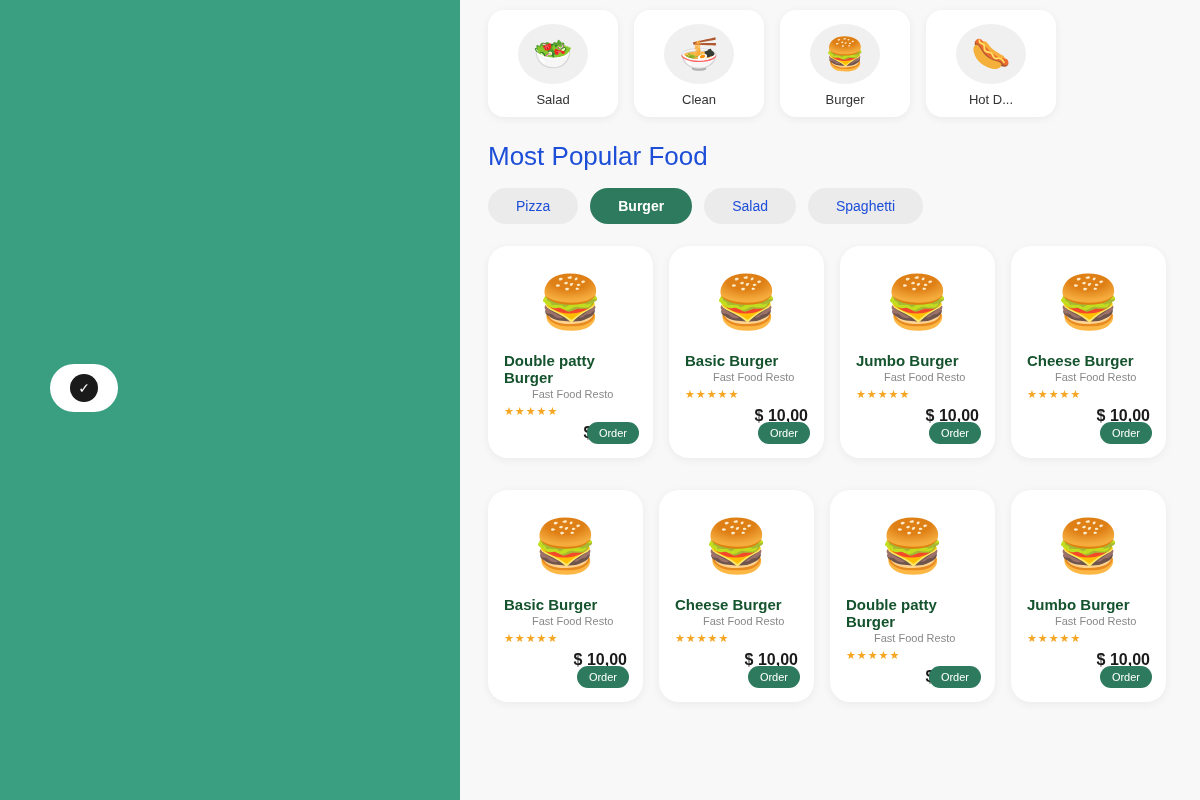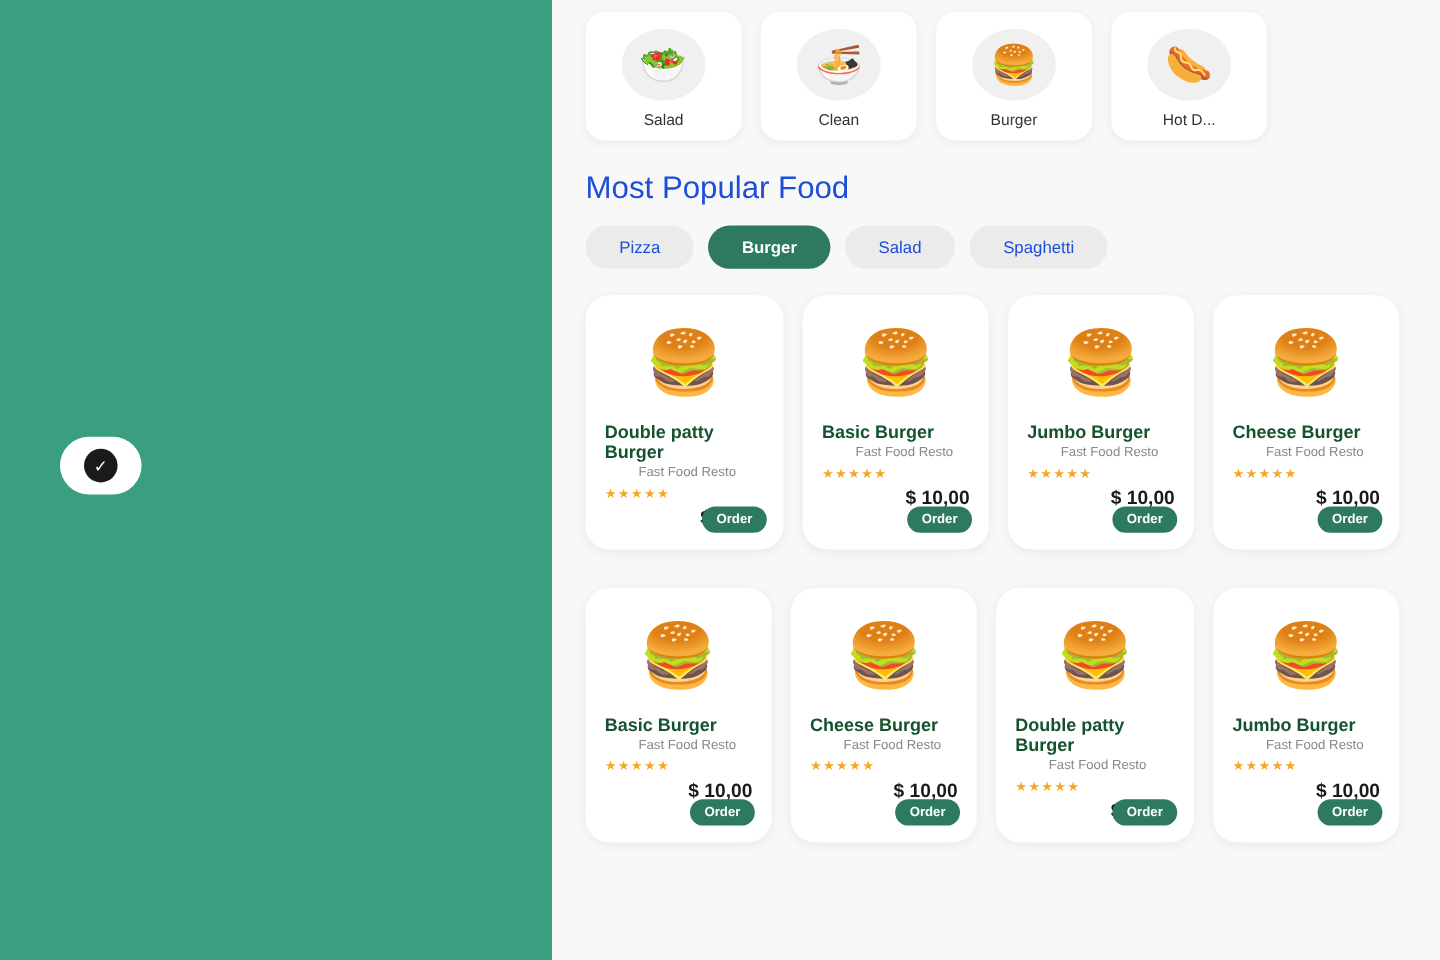--- a/index.html
+++ b/index.html
@@ -209,21 +209,21 @@
       position: absolute;
       bottom: 14px;
       right: 14px;
       background: #2d7a5f;
       color: white;
       border: none;
       border-radius: 12px;
       padding: 5px 12px;
       font-size: 11px;
       cursor: pointer;
-      font-weight: 700;
+      font-weight: 400;
     }
 
     
     .recom-grid {
       display: flex;
       gap: 16px;
       flex-wrap: nowrap;
       overflow: visible;
     }
 

